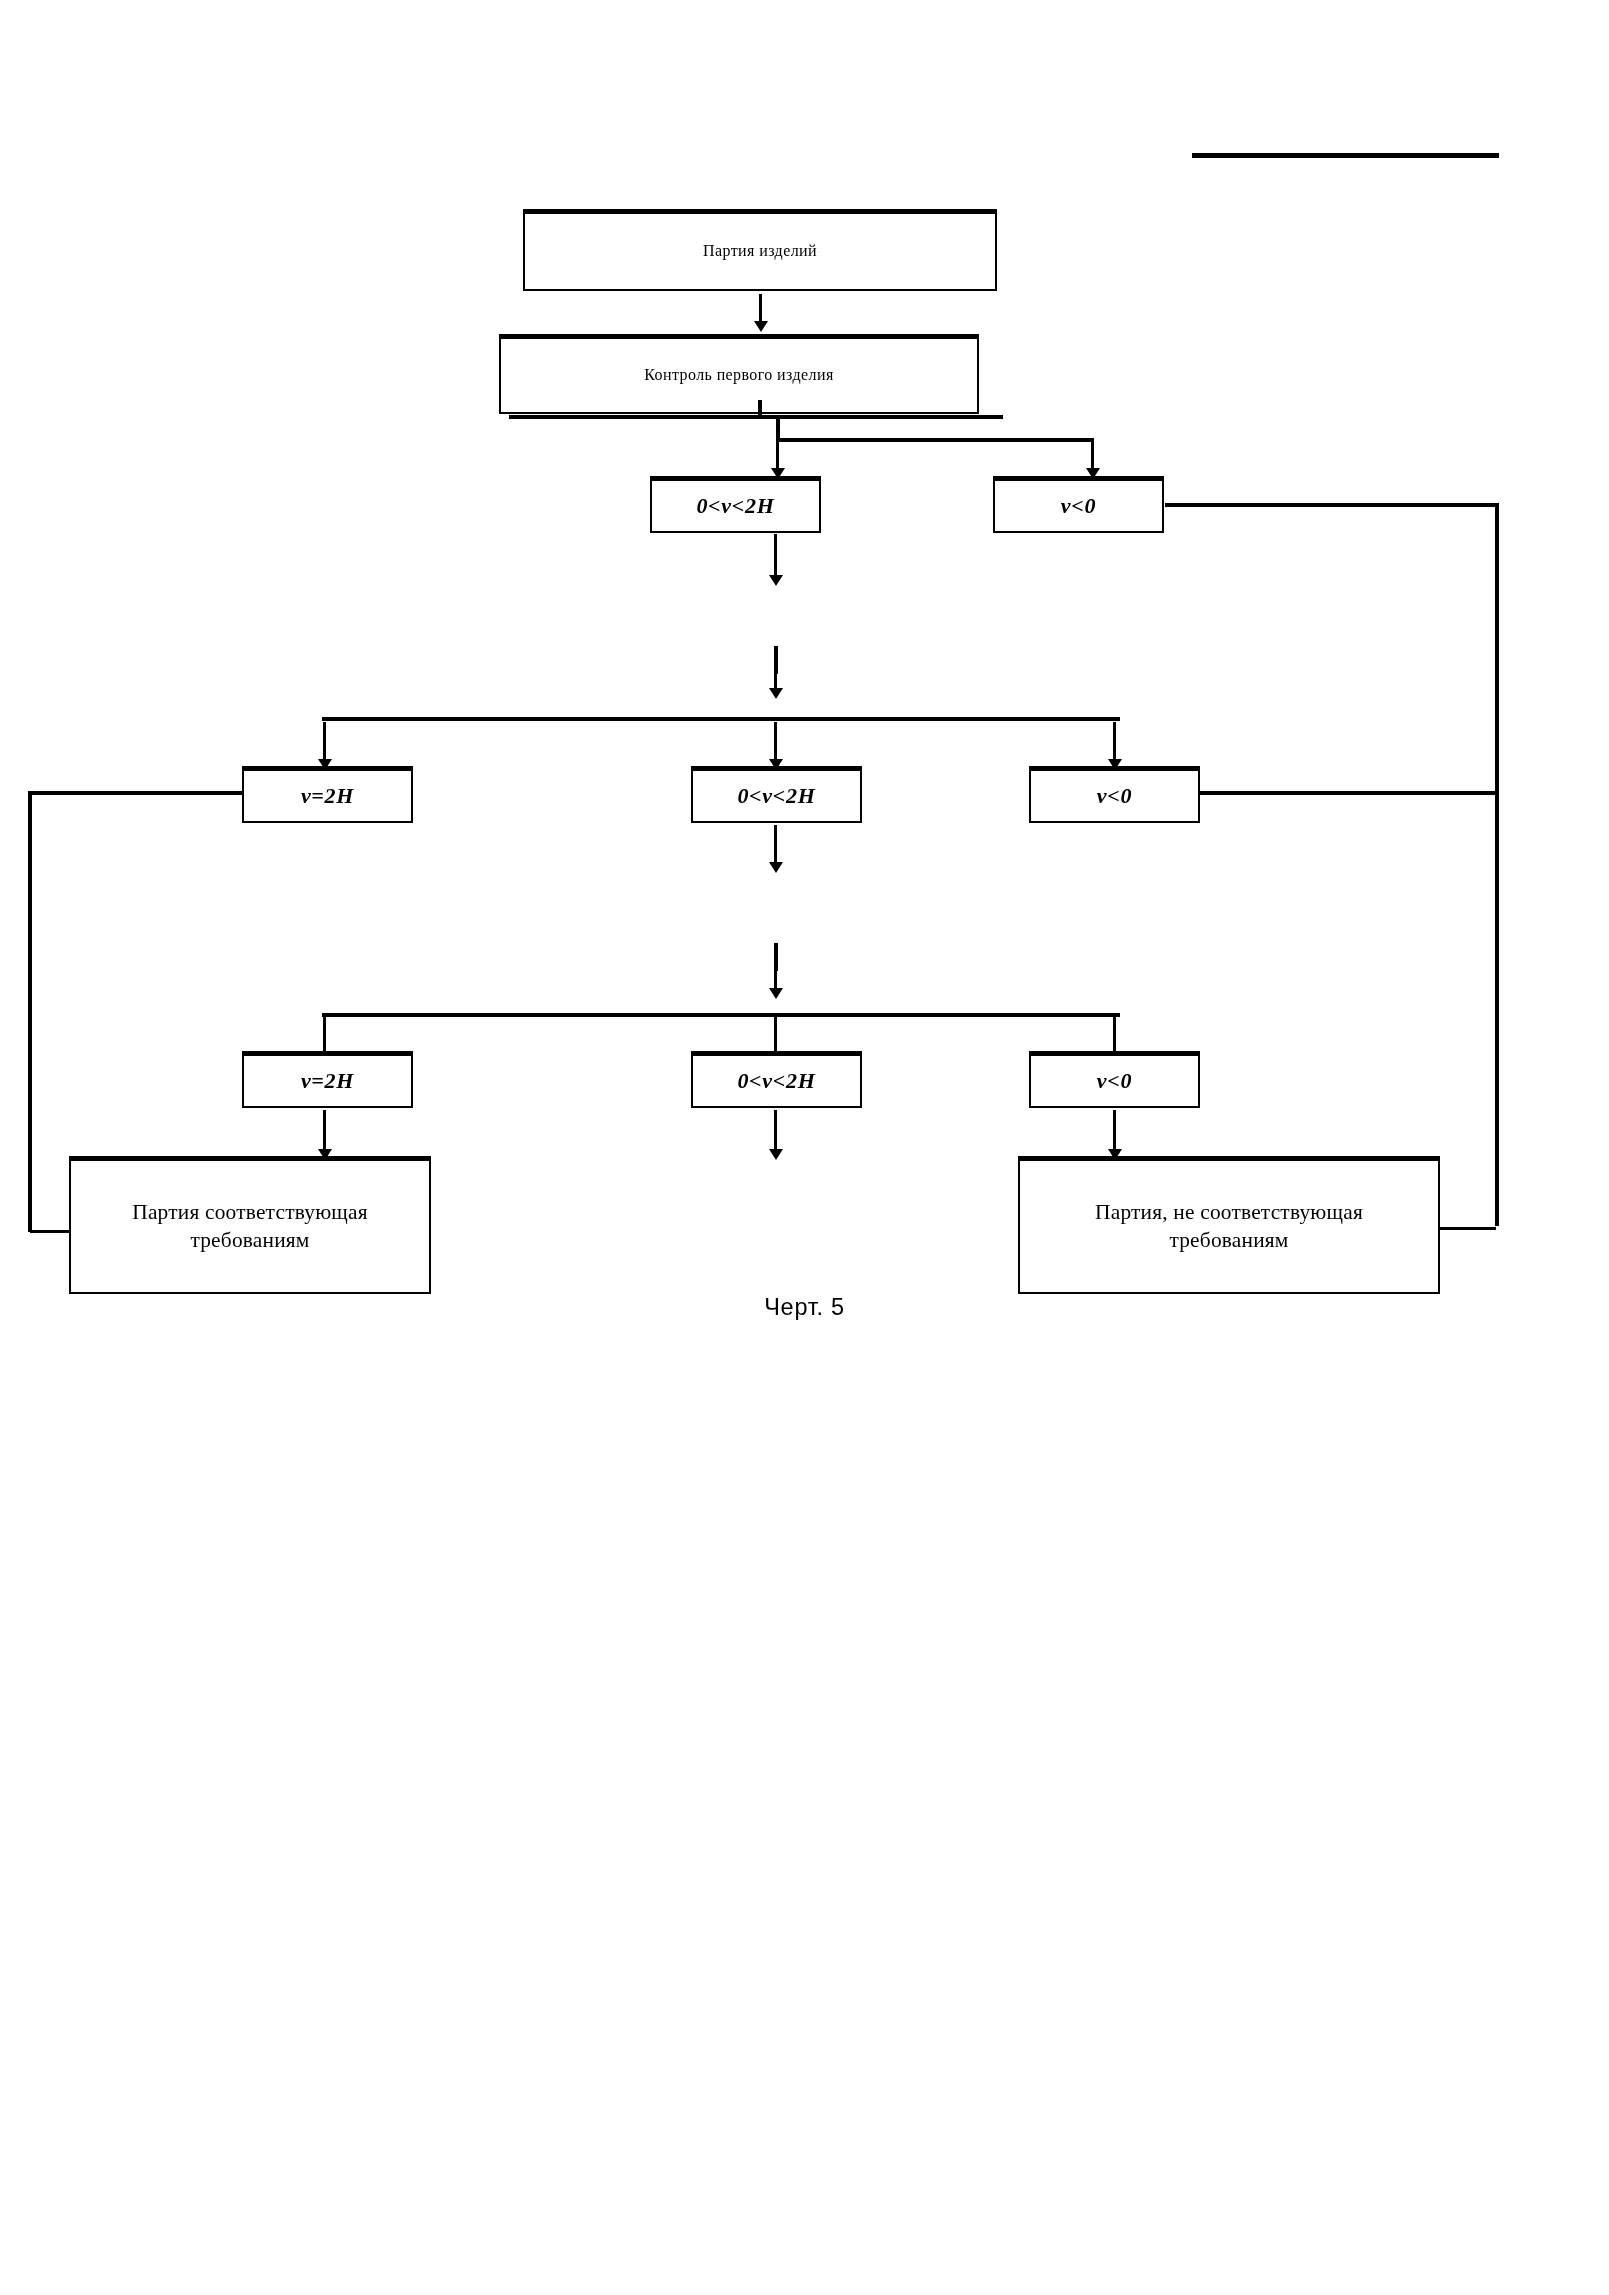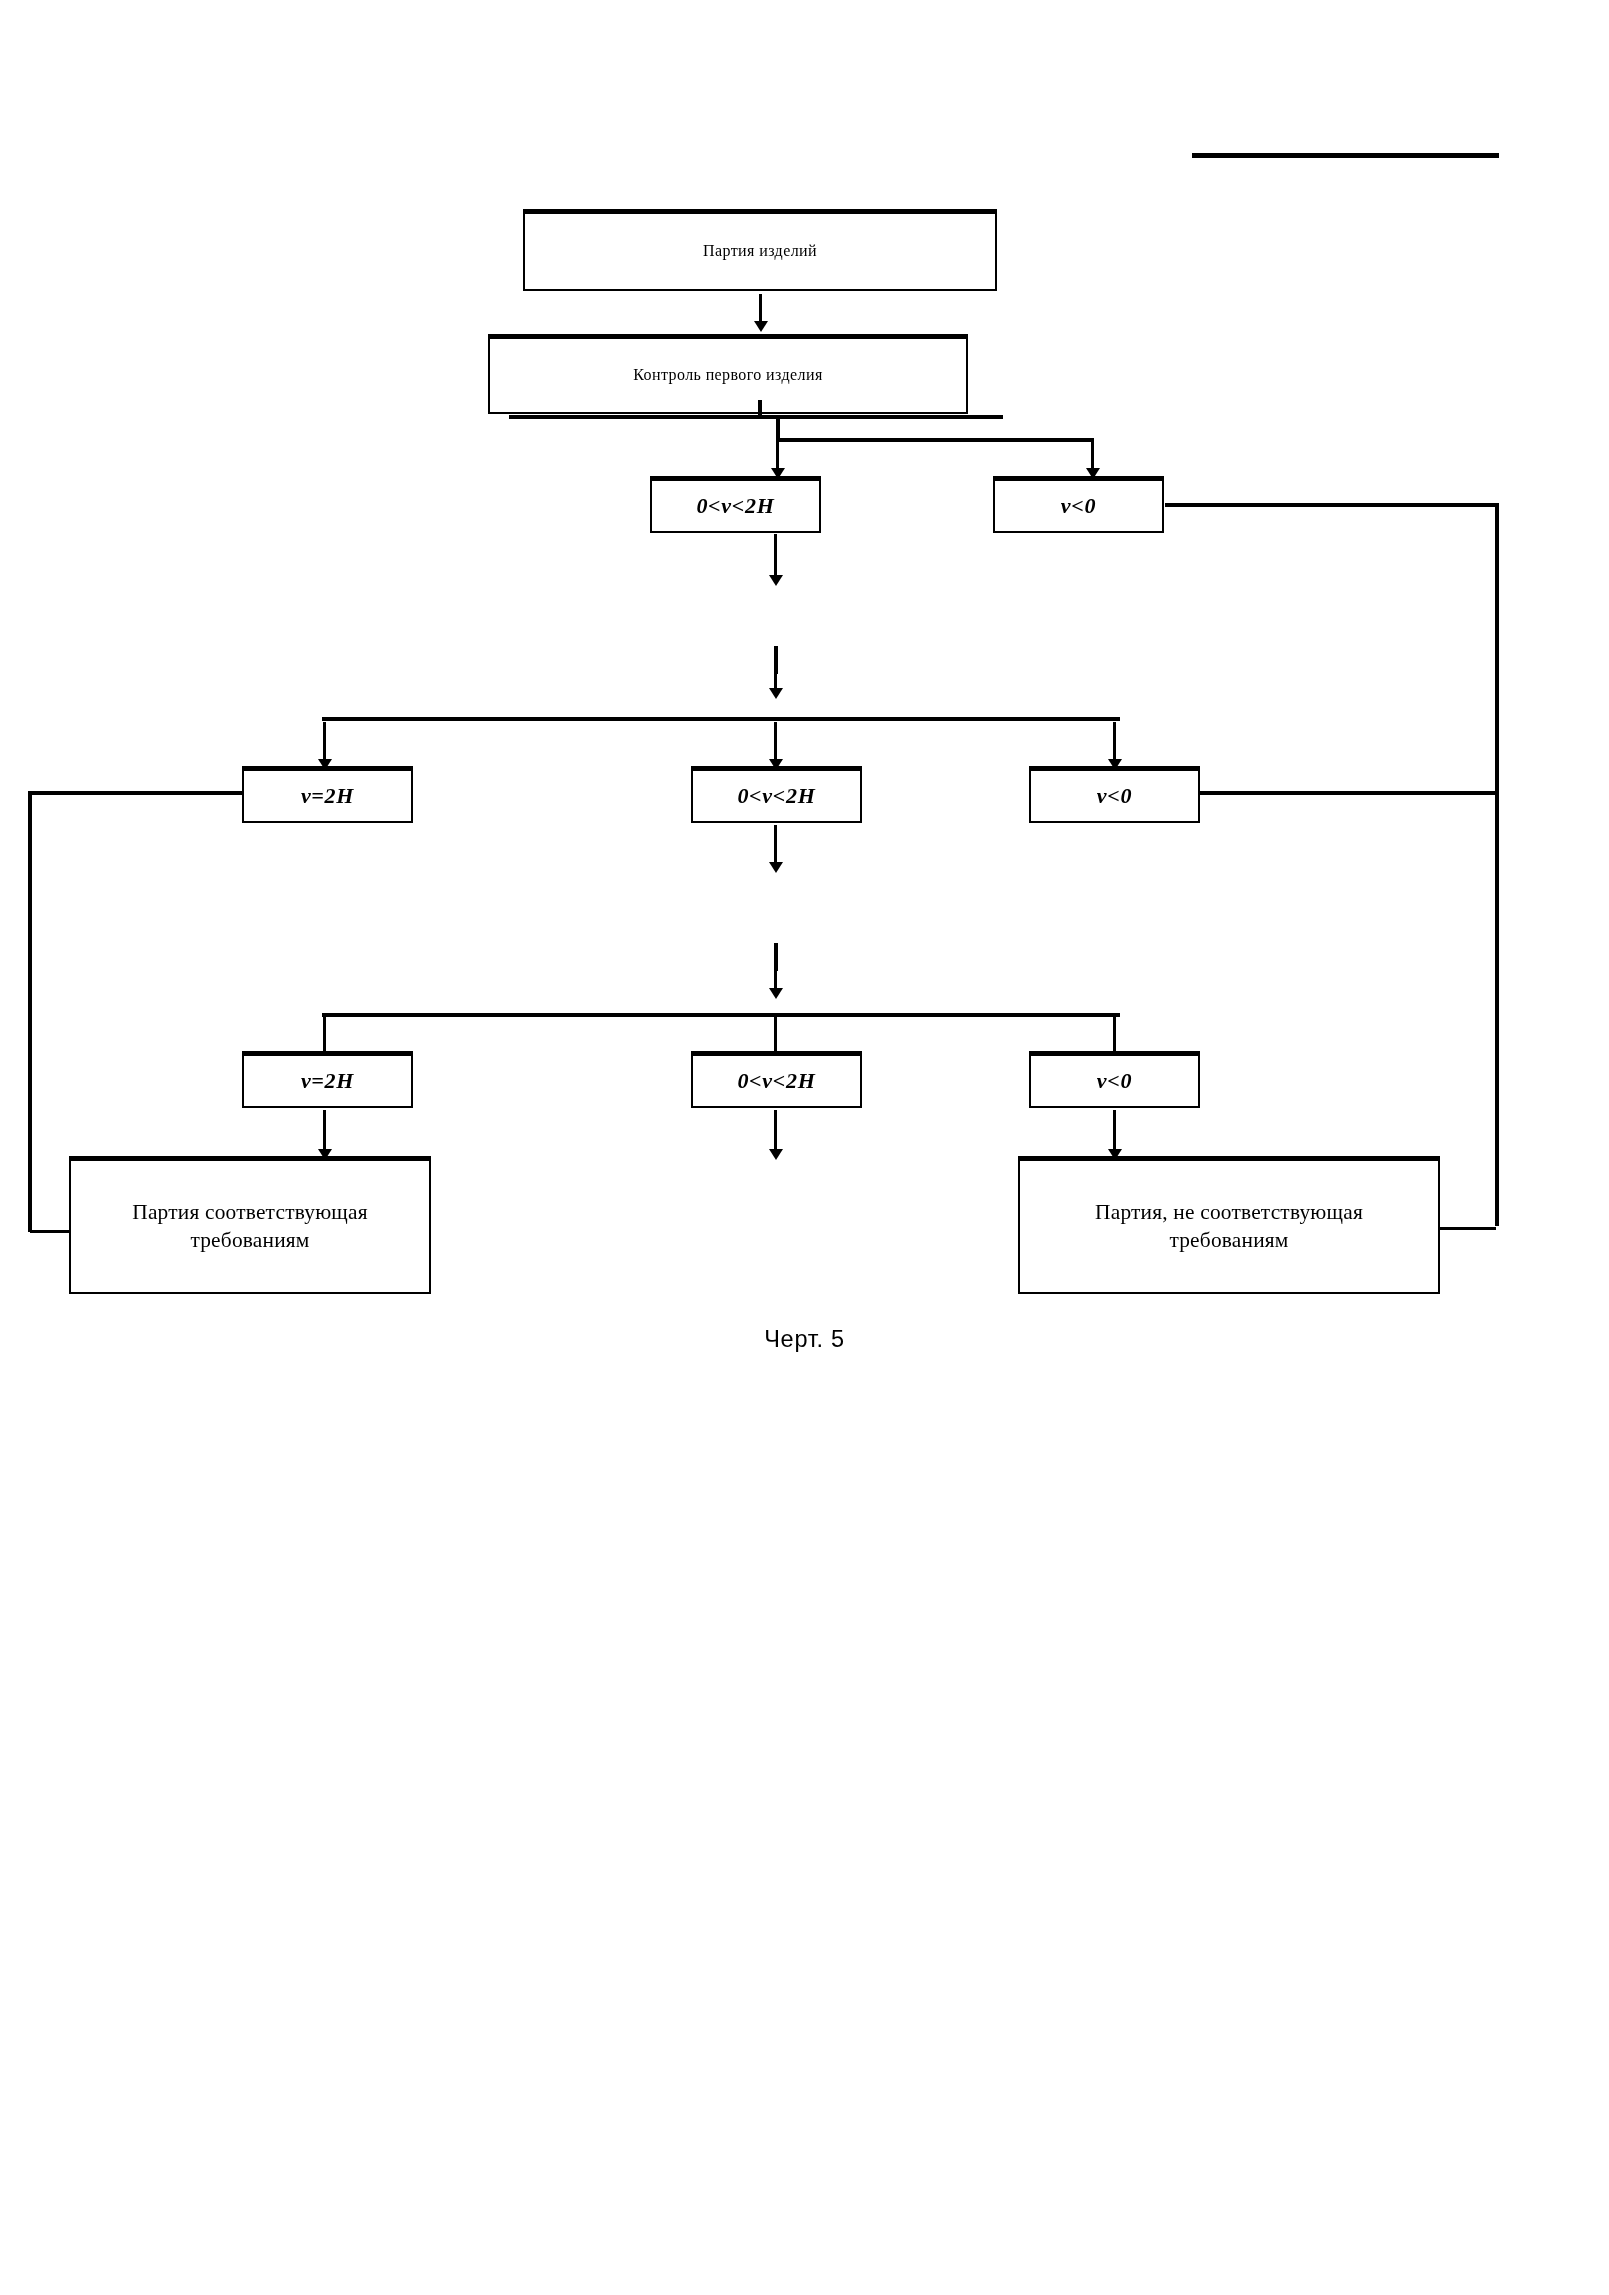--- a/index.html
+++ b/index.html
@@ -142,42 +142,41 @@
     border-right: 11px solid #000000;
   }
 
   
   #caption {
     position: absolute;
     top: 1294px;
     left: 0;
     width: 1609px;
     text-align: center;
-    margin-top: 32px;
   }
   #caption .cap-text {
     font-family: "Liberation Sans", sans-serif;
     font-size: 23.5px;
     letter-spacing: 0.7px;
   }
 </style>
 </head>
 <body>
 
 <div id="page">
 
   <div id="header-rule"></div>
 
   <div class="node proc" style="left:523px; top:209px; width:474px; height:82px;">
     <span class="label">Партия изделий</span>
   </div>
 
   <div class="arrow-down" style="left:759px; top:294px; height:29px;"></div>
 
-  <div class="node proc" style="left:488px; top:334px; width:480px; height:80px;">
+  <div class="node proc" style="left:499px; top:334px; width:480px; height:80px;">
     <span class="label">Контроль первого изделия</span>
   </div>
 
   <div class="vline" style="left:758px; top:400px; height:18px;"></div>
   <div class="hline" style="left:509px;  top:415px; width:494px;"></div>
   <div class="vline" style="left:776px; top:417px; height:23.5px;"></div>
   <div class="hline" style="left:776px; top:438px; width:318px;"></div>
   <div class="arrow-down" style="left:776px; top:442px; height:28px;"></div>
   <div class="arrow-down" style="left:1091px; top:442px; height:28px;"></div>
 

